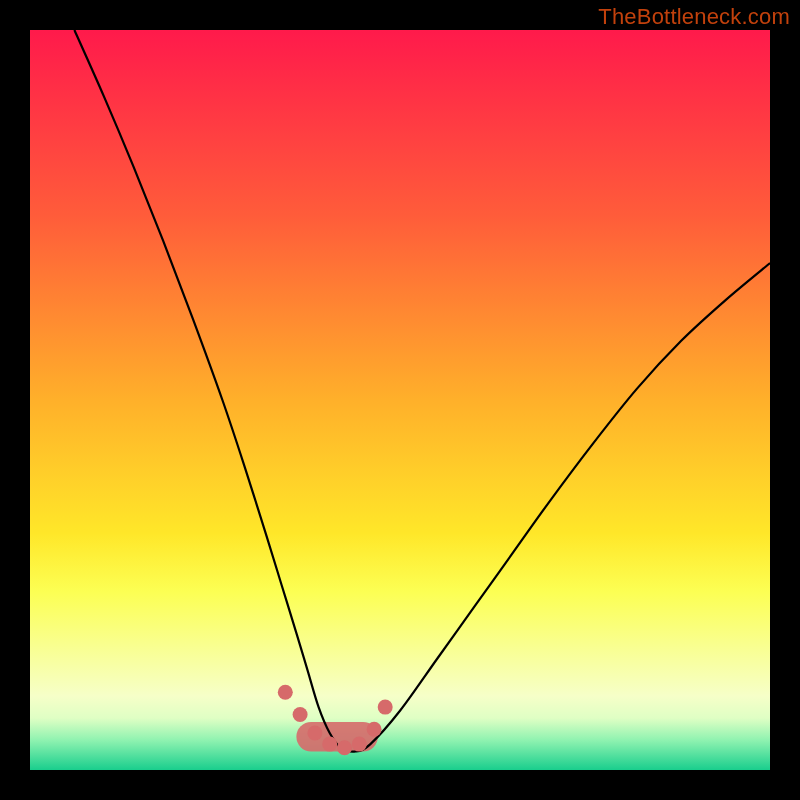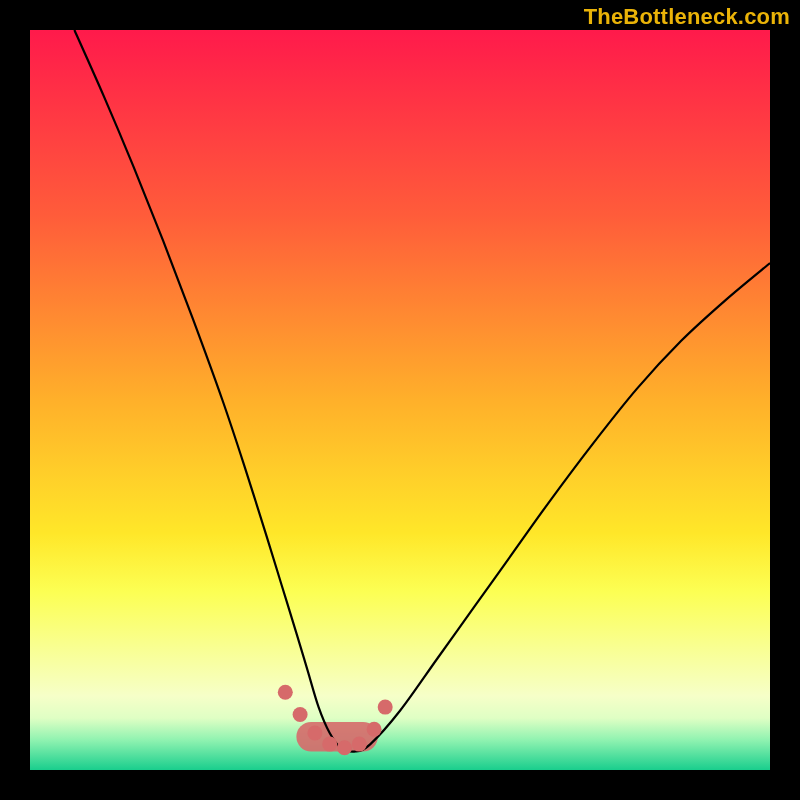--- a/index.html
+++ b/index.html
@@ -15,22 +15,22 @@
     width: 800px;
     height: 800px;
     background: #000;
   }
   .watermark {
     position: absolute;
     top: 4px;
     right: 10px;
     font-family: Arial, Helvetica, sans-serif;
     font-size: 22px;
-    font-weight: 700;
-    color: #eab308;
+    font-weight: 400;
+    color: #c2410c;
     letter-spacing: 0.2px;
     z-index: 10;
   }
   .plot {
     position: absolute;
     left: 30px;
     top: 30px;
     width: 740px;
     height: 740px;
     overflow: hidden;

